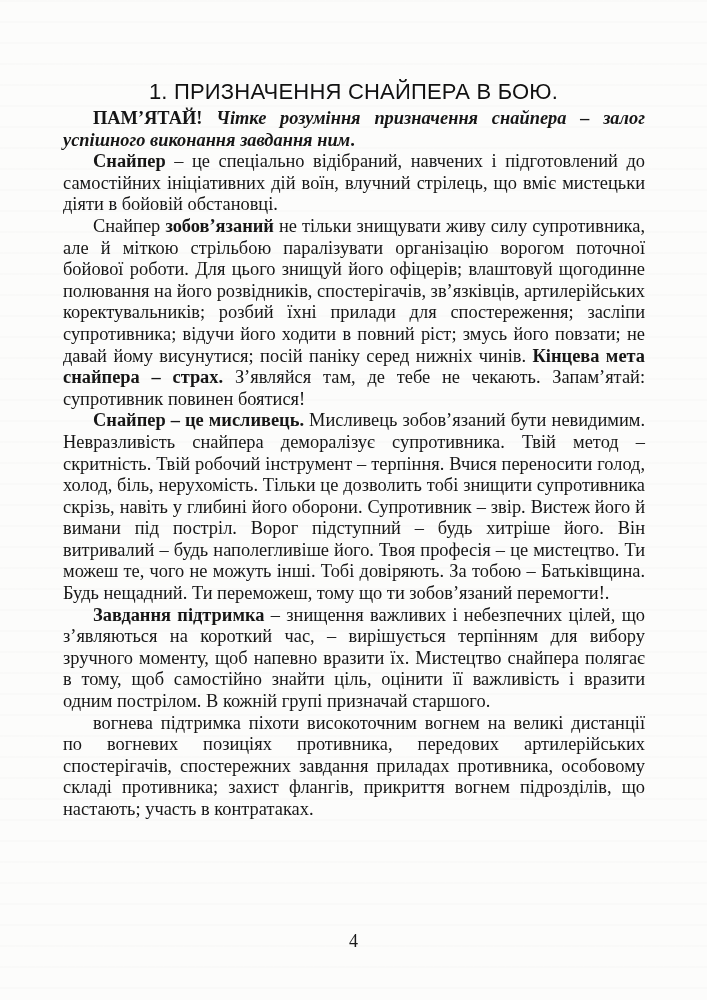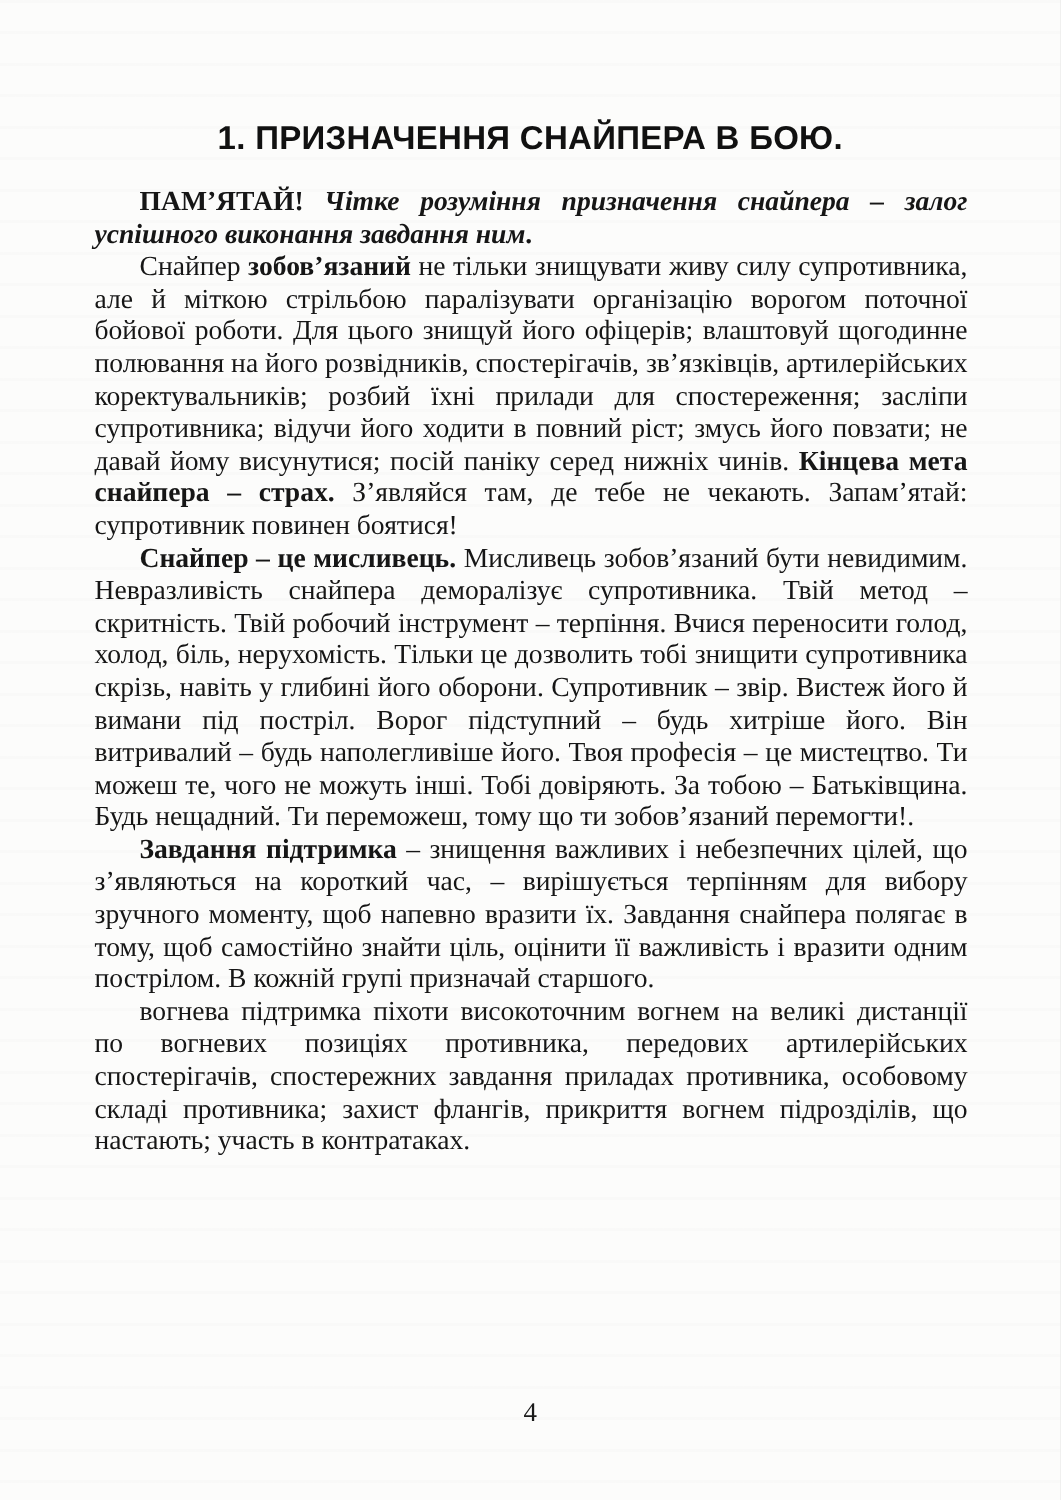--- a/index.html
+++ b/index.html
@@ -22,29 +22,29 @@
     overflow: hidden;
   }
   .doc-title {
     position: absolute;
     top: 80px;
     left: 0;
     width: 707px;
     margin: 0;
     text-align: center;
     font-family: "Liberation Sans", sans-serif;
-    font-weight: bold;
+    font-weight: normal;
     font-size: 22px;
     line-height: 1.1;
     letter-spacing: 0.2px;
     color: #111;
   }
   .doc-body {
     position: absolute;
-    top: 124px;
+    top: 108px;
     left: 63px;
     width: 582px;
     font-family: "Liberation Serif", serif;
     font-size: 18.4px;
     line-height: 21.6px;
     text-align: justify;
     color: #161616;
   }
   .doc-body p {
     margin: 0;
@@ -66,20 +66,21 @@
   }
 </style>
 </head>
 <body>
 
 <div class="page">
   <h1 class="doc-title">1. ПРИЗНАЧЕННЯ СНАЙПЕРА В БОЮ.</h1>
 
   <div class="doc-body">
       <p><span class="bold">ПАМ’ЯТАЙ! </span><span class="bold-italic">Чітке розуміння призначення снайпера – залог успішного виконання завдання ним</span><span class="bold">.</span></p>
+      <p><span class="bold">Снайпер</span><span class="regular"> – це спеціально відібраний, навчених і підготовлений до самостійних ініціативних дій воїн, влучний стрілець, що вміє мистецьки діяти в бойовій обстановці.</span></p>
       <p><span class="regular">Снайпер </span><span class="bold">зобов’язаний</span><span class="regular"> не тільки знищувати живу силу супротивника, але й міткою стрільбою паралізувати організацію ворогом поточної бойової роботи. Для цього знищуй його офіцерів; влаштовуй щогодинне полювання на його розвідників, спостерігачів, зв’язківців, артилерійських коректувальників; розбий їхні прилади для спостереження; засліпи супротивника; відучи його ходити в повний ріст; змусь його повзати; не давай йому висунутися; посій паніку серед нижніх чинів. </span><span class="bold">Кінцева мета снайпера – страх.</span><span class="regular"> З’являйся там, де тебе не чекають. Запам’ятай: супротивник повинен боятися!</span></p>
       <p><span class="bold">Снайпер – це мисливець.</span><span class="regular"> Мисливець зобов’язаний бути невидимим. Невразливість снайпера деморалізує супротивника. Твій метод – скритність. Твій робочий інструмент – терпіння. Вчися переносити голод, холод, біль, нерухомість. Тільки це дозволить тобі знищити супротивника скрізь, навіть у глибині його оборони. Супротивник – звір. Вистеж його й вимани під постріл. Ворог підступний – будь хитріше його. Він витривалий – будь наполегливіше його. Твоя професія – це мистецтво. Ти можеш те, чого не можуть інші. Тобі довіряють. За тобою – Батьківщина. Будь нещадний. Ти переможеш, тому що ти зобов’язаний перемогти!.</span></p>
-      <p><span class="bold">Завдання підтримка</span><span class="regular"> – знищення важливих і небезпечних цілей, що з’являються на короткий час, – вирішується терпінням для вибору зручного моменту, щоб напевно вразити їх. Завдання снайпера полягає в тому, щоб самостійно знайти ціль, оцінити її важливість і вразити одним пострілом. В кожній групі призначай старшого.</span></p>
+      <p><span class="bold">Завдання підтримка</span><span class="regular"> – знищення важливих і небезпечних цілей, що з’являються на короткий час, – вирішується терпінням для вибору зручного моменту, щоб напевно вразити їх. Мистецтво снайпера полягає в тому, щоб самостійно знайти ціль, оцінити її важливість і вразити одним пострілом. В кожній групі призначай старшого.</span></p>
       <p><span class="regular">вогнева підтримка піхоти високоточним вогнем на великі дистанції по вогневих позиціях противника, передових артилерійських спостерігачів, спостережних завдання приладах противника, особовому складі противника; захист флангів, прикриття вогнем підрозділів, що настають; участь в контратаках.</span></p>
     </div>
 
   <div class="page-number">4</div>
 </div>
 
 </body></html>

